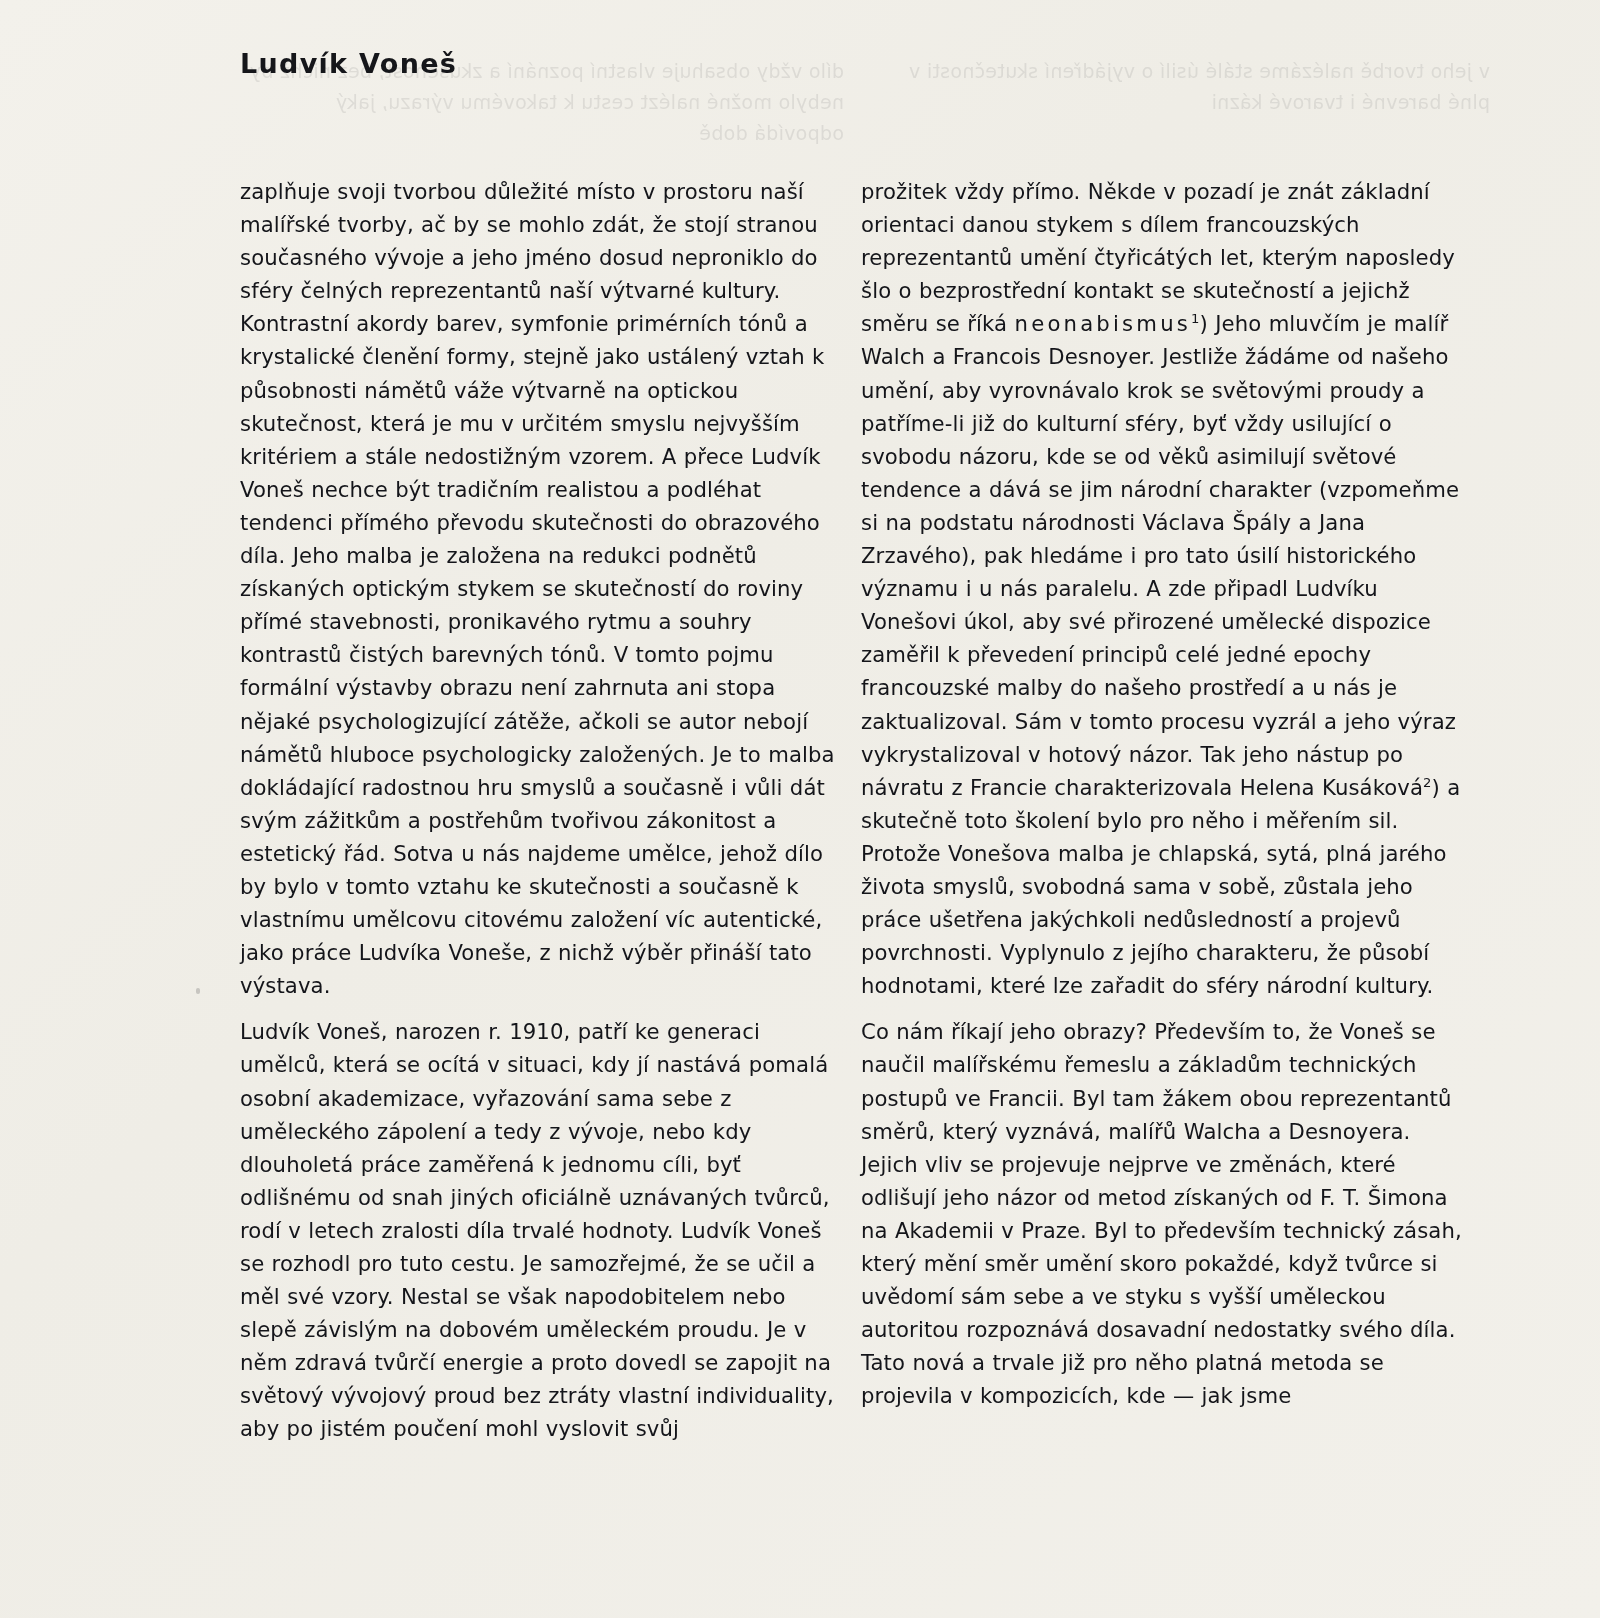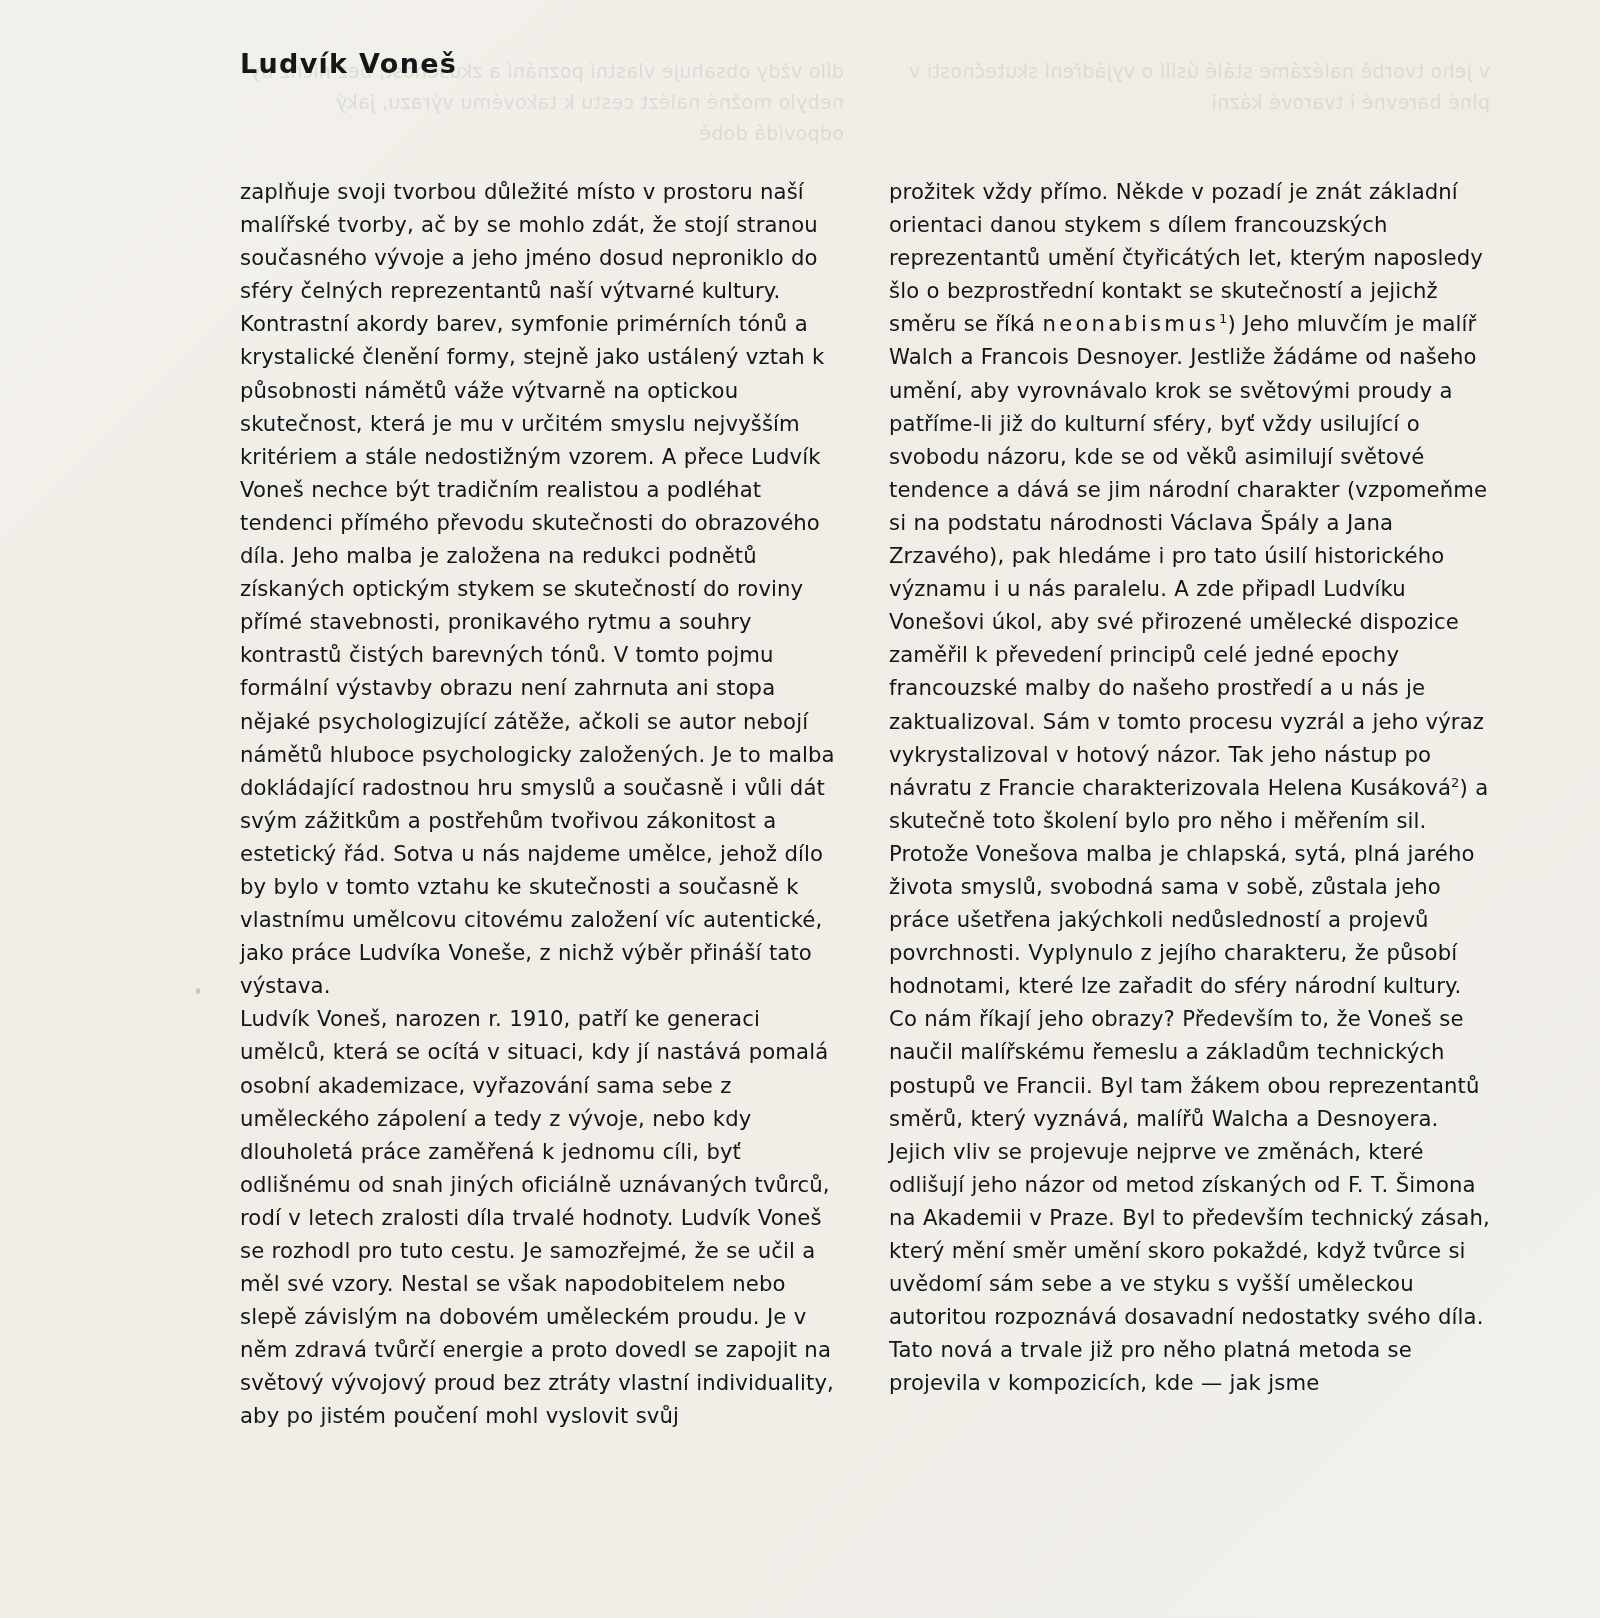--- a/index.html
+++ b/index.html
@@ -34,38 +34,38 @@
   .doc-title {
     font-family: "DejaVu Sans", sans-serif;
     font-weight: 700;
     font-size: 27px;
     letter-spacing: 1.3px;
     color: #15161a;
     margin: 0 0 96px 0;
   }
   .columns {
     display: flex;
-    gap: 48px;
+    gap: 20px;
     align-items: flex-start;
   }
   .col {
     width: 601px;
   }
   .col p {
     margin: 0;
     font-family: "DejaVu Sans", sans-serif;
     font-size: 21.2px;
     line-height: 33.1px;
     letter-spacing: 0.1px;
     color: #14151a;
     text-align: left;
     word-spacing: 0.5px;
   }
   .col p + p {
-    margin-top: 0;
+    margin-top: 13px;
   }
   .spaced {
     letter-spacing: 3.2px;
     text-align: center;
   }
   sup {
     font-size: 0.62em;
     vertical-align: super;
     line-height: 0;
   }

